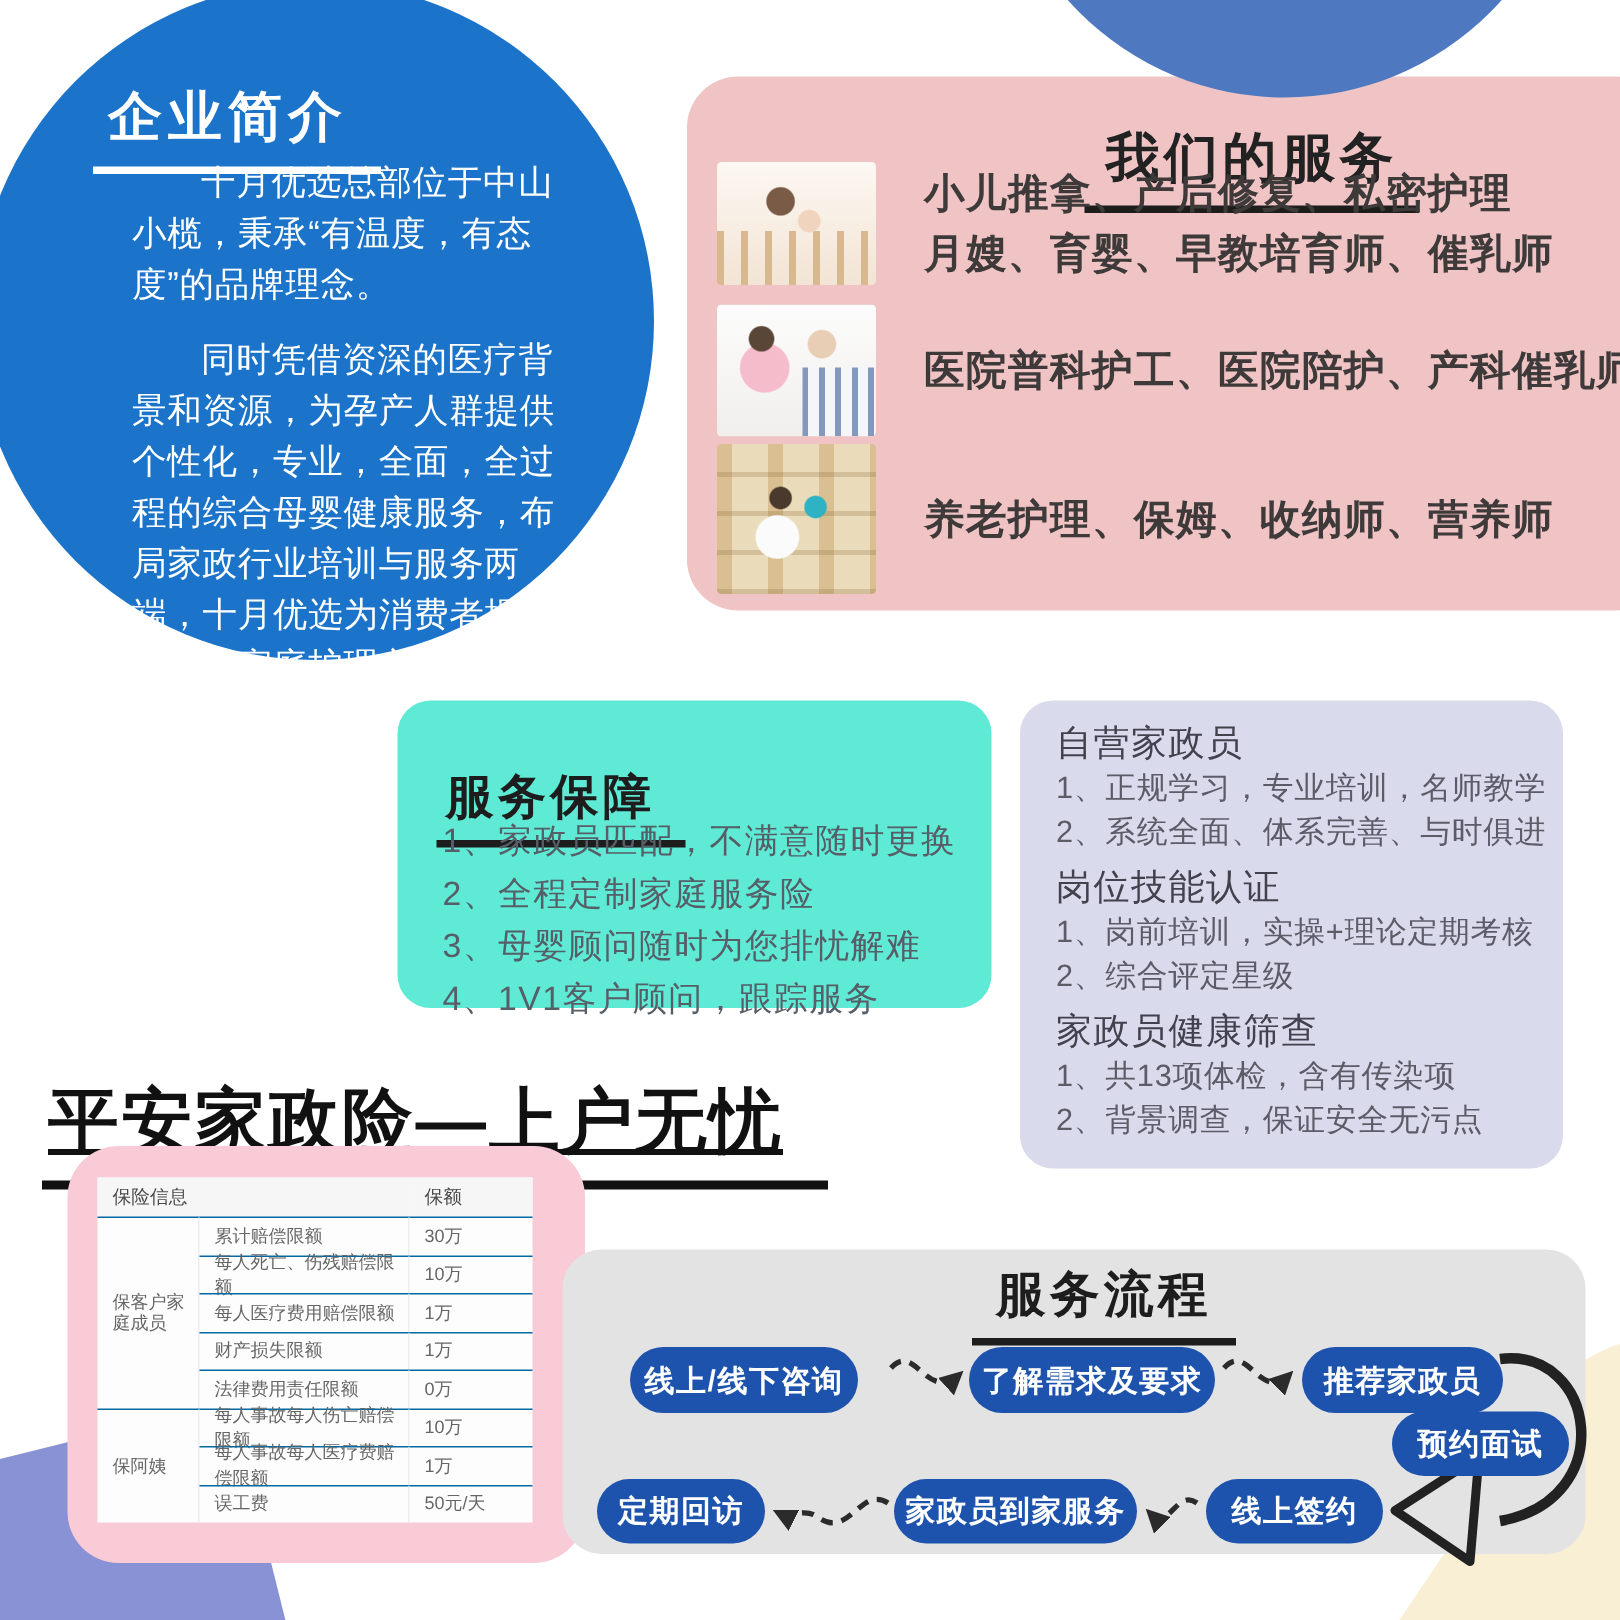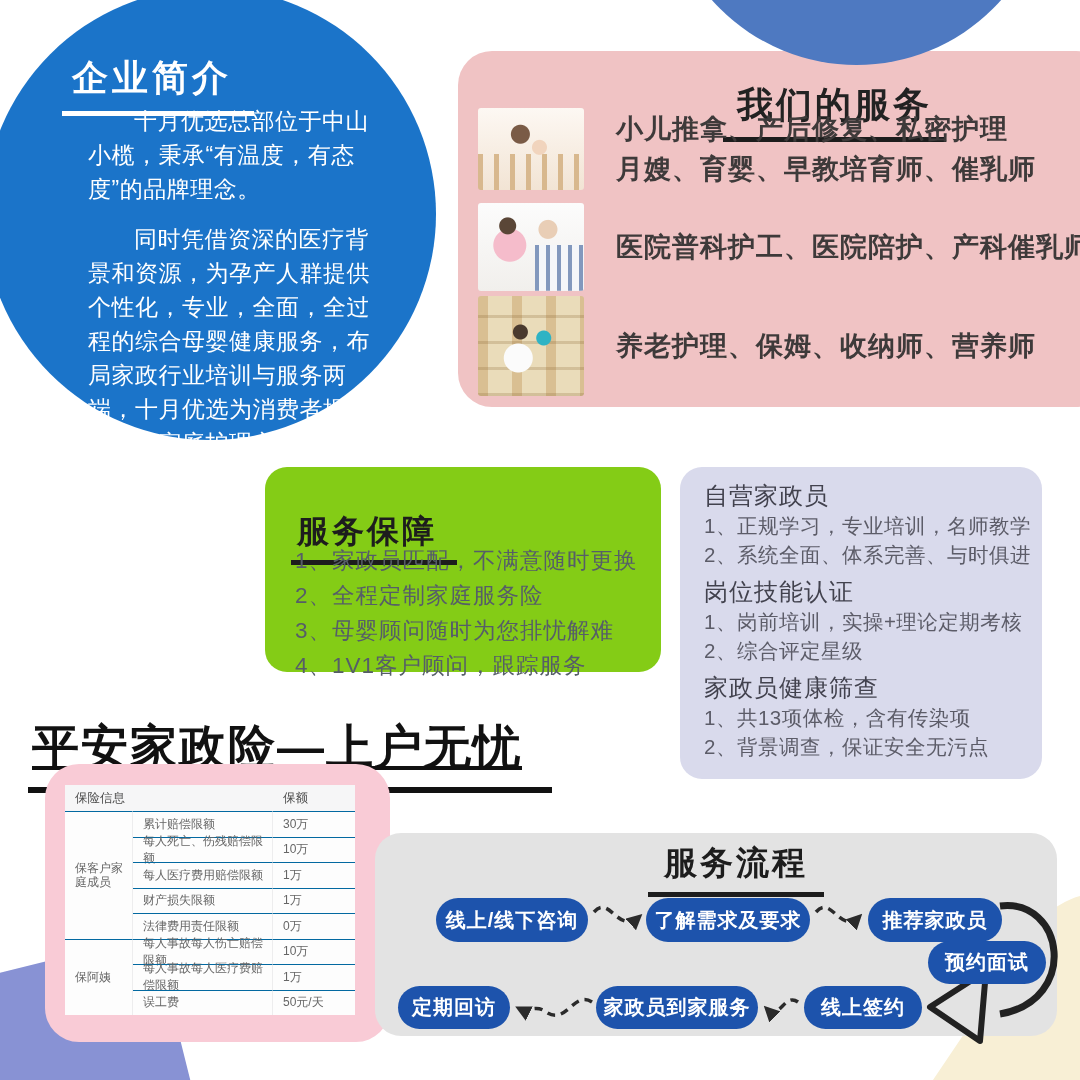--- a/index.html
+++ b/index.html
@@ -51,21 +51,21 @@
       background-position:0 0,0 0,0 0,right bottom,0 0;}
   .photo3{height:100px;background:
       radial-gradient(circle at 62% 42%, #2fb3c4 0 7px, rgba(0,0,0,0) 8px),
       radial-gradient(circle at 40% 36%, #4a3a2e 0 7px, rgba(0,0,0,0) 8px),
       radial-gradient(circle at 38% 62%, #fbfbfb 0 14px, rgba(0,0,0,0) 15px),
       repeating-linear-gradient(0deg, rgba(140,105,55,.25) 0 3px, rgba(0,0,0,0) 3px 26px),
       repeating-linear-gradient(90deg, #d9bf92 0 10px, #eadcba 10px 34px);}
 
   
   .guarantee-box{left:265px;top:467px;width:396px;height:205px;border-radius:22px;
-                 background:#84cc16;z-index:2;}
+                 background:#5eead4;z-index:2;}
   .guarantee-title{position:absolute;left:26px;top:16px;font-size:32px;font-weight:900;
                    color:#1d1d1d;letter-spacing:3px;border-bottom:5px solid #1d1d1d;
                    padding:0 20px 6px 6px;}
   .guarantee-items{position:absolute;left:30px;top:76px;font-size:22.5px;color:#565E68;
                    line-height:35px;letter-spacing:1px;}
 
   
   .screening-title{left:698px;top:430px;z-index:2;font-size:35px;font-weight:900;color:#151515;
                    letter-spacing:2px;border-bottom:6px solid #151515;padding:0 6px 8px 2px;}
   .screening-box{left:680px;top:467px;width:362px;height:312px;border-radius:22px;
@@ -204,21 +204,21 @@
       </marker>
     </defs>
     <path d="M 594 912 C 610 894 618 936 640 916" fill="none" stroke="#2b2b2b" stroke-width="3.5" stroke-dasharray="8 6" marker-end="url(#arw)"></path>
     <path d="M 816 912 C 832 894 840 936 860 916" fill="none" stroke="#2b2b2b" stroke-width="3.5" stroke-dasharray="8 6" marker-end="url(#arw)"></path>
     <path d="M 1000 906 C 1064 898 1080 1000 1000 1014" fill="none" stroke="#222" stroke-width="7"></path>
     <path d="M 930 1007 L 986 971 L 980 1041 Z" fill="none" stroke="#222" stroke-width="6" stroke-linejoin="round"></path>
     <path d="M 798 1002 C 784 992 780 1022 766 1008" fill="none" stroke="#2b2b2b" stroke-width="3.5" stroke-dasharray="8 6" marker-end="url(#arw)"></path>
     <path d="M 592 1002 C 574 990 566 1026 546 1012 C 536 1004 528 1013 518 1008" fill="none" stroke="#2b2b2b" stroke-width="3.5" stroke-dasharray="8 6" marker-end="url(#arw)"></path>
   </svg>
 
-  <div class="pill" style="left:436px;top:898px;width:152px;">线上/线下咨询</div>
+  <div class="pill" style="left:420px;top:898px;width:152px;">线上/线下咨询</div>
   <div class="pill" style="left:646px;top:898px;width:164px;">了解需求及要求</div>
   <div class="pill" style="left:868px;top:898px;width:134px;">推荐家政员</div>
   <div class="pill" style="left:928px;top:941px;width:118px;height:43px;">预约面试</div>
   <div class="pill" style="left:804px;top:986px;width:118px;height:43px;">线上签约</div>
   <div class="pill" style="left:596px;top:986px;width:162px;height:43px;">家政员到家服务</div>
   <div class="pill" style="left:398px;top:986px;width:112px;height:43px;">定期回访</div>
 
 </div>
 
 </body></html>

